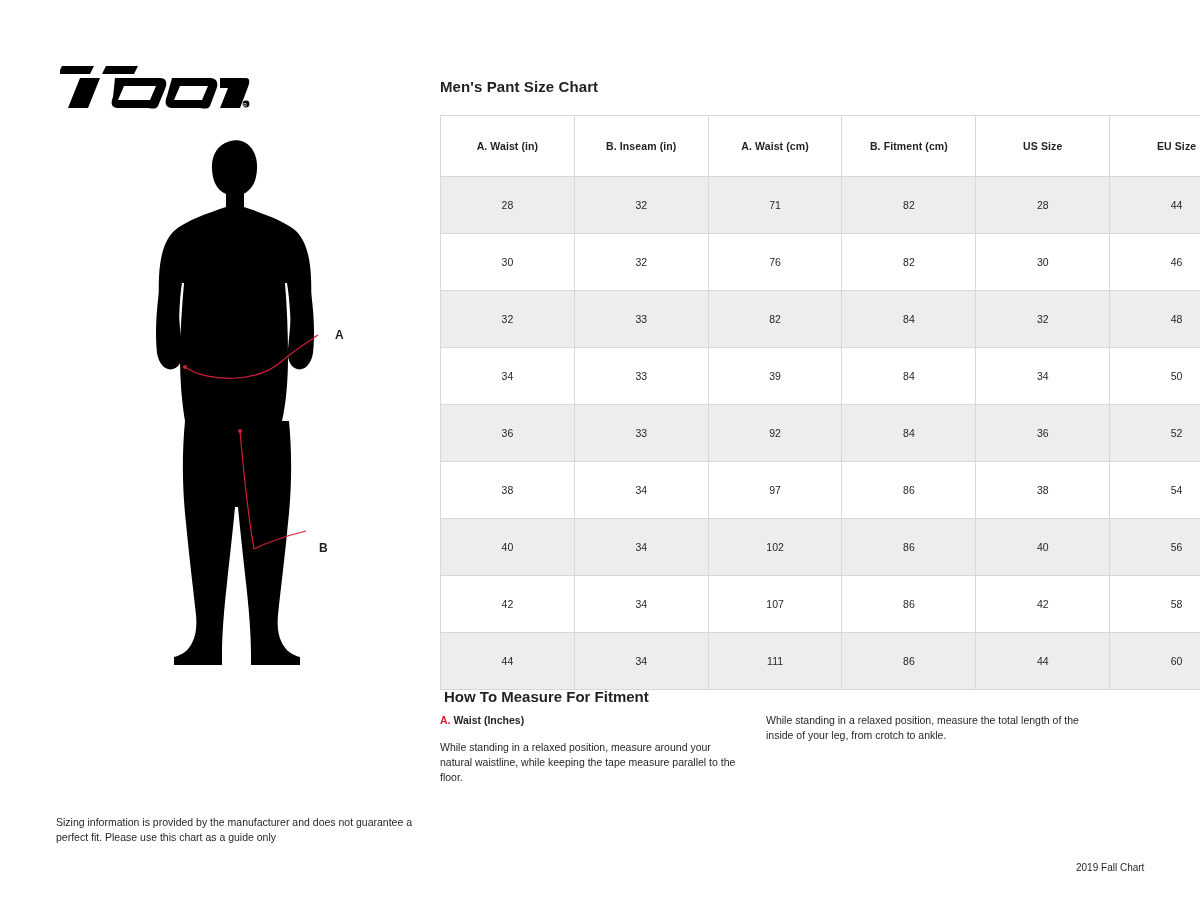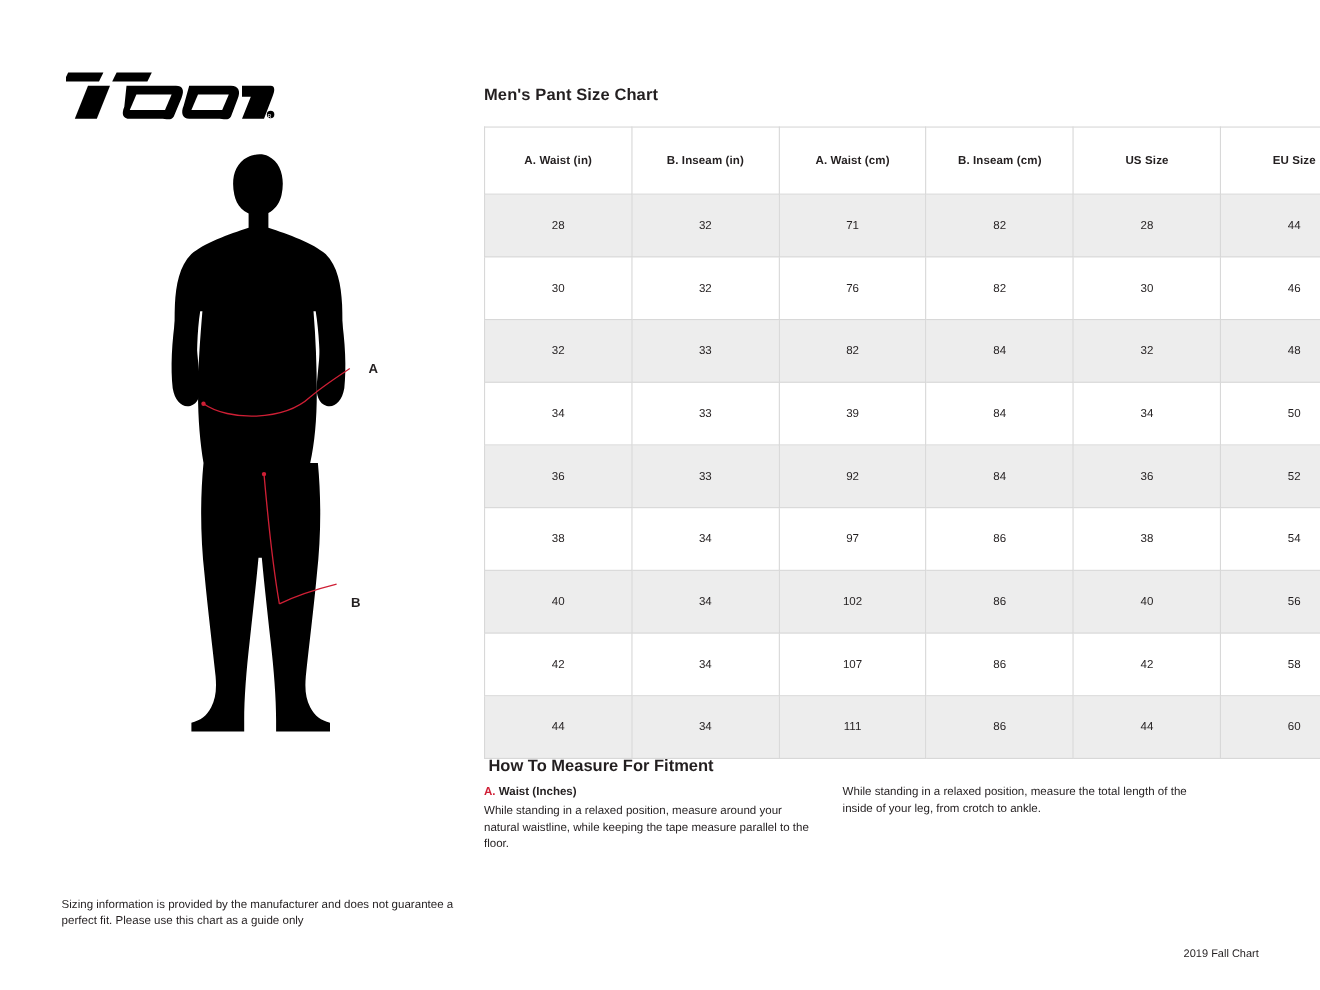--- a/index.html
+++ b/index.html
@@ -124,21 +124,21 @@
     position: absolute;
     top: 713px;
     font-size: 10.5px;
     line-height: 1.42;
   }
   #howto-col-a { left: 0; width: 300px; }
   #howto-col-b { left: 326px; width: 320px; }
 
   .howto-head {
     font-weight: bold;
-    margin-bottom: 2px;
+    margin-bottom: 12px;
   }
   .howto-letter {
     color: #cf1f35;
     font-weight: bold;
   }
   .howto-body {
     font-weight: normal;
   }
 
   #footer-note {
@@ -222,21 +222,21 @@
 <div id="right-col">
 
   <div id="chart-title">Men's Pant Size Chart</div>
 
   <table id="size-table">
     <thead>
       <tr>
         <th>A. Waist (in)</th>
         <th>B. Inseam (in)</th>
         <th>A. Waist (cm)</th>
-        <th>B. Inseam (cm)</th>
+        <th>B. Fitment (cm)</th>
         <th>US Size</th>
         <th>EU Size</th>
       </tr>
     </thead>
     <tbody>
       <tr>
         <td>28</td>
         <td>32</td>
         <td>71</td>
         <td>82</td>

